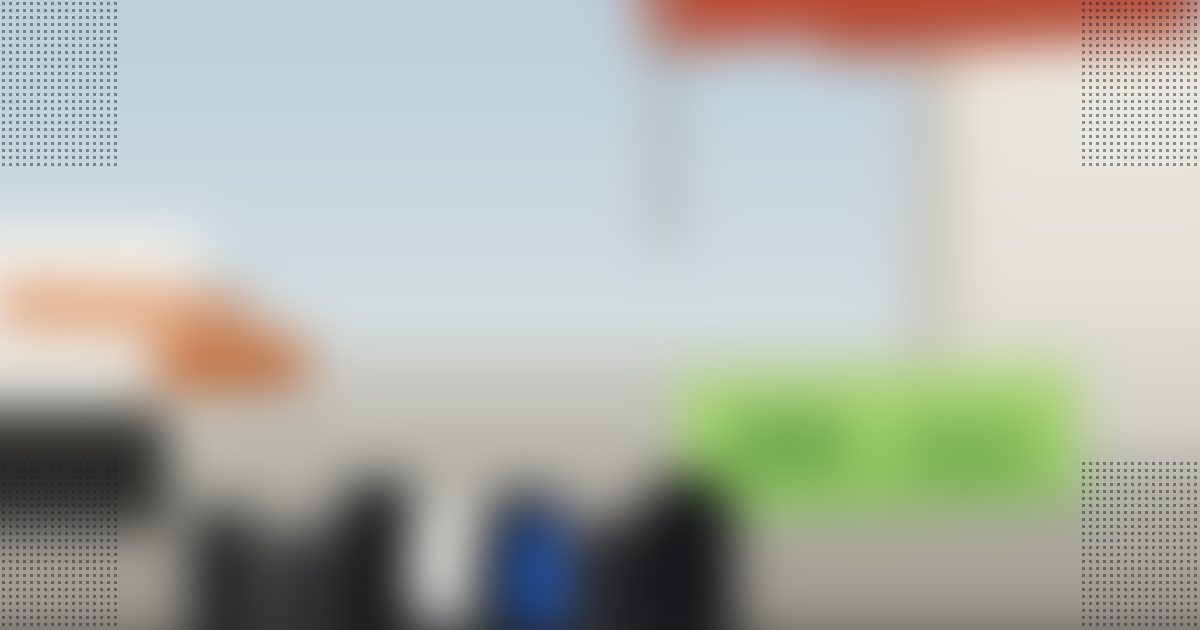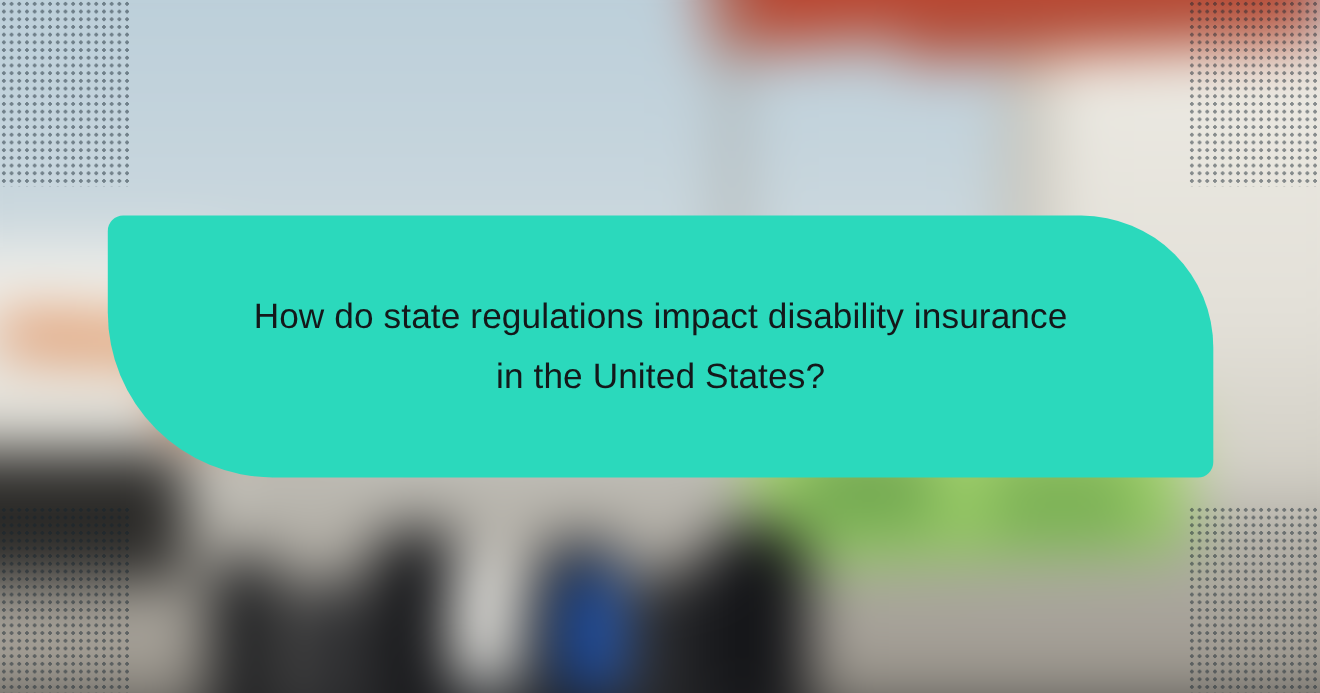--- a/index.html
+++ b/index.html
@@ -234,17 +234,14 @@
       <div class="person p7"></div>
       <div class="dark-bottom"></div>
     </div>
   </div>
 
   <div class="dots dots-tl"></div>
   <div class="dots dots-bl"></div>
   <div class="dots dots-tr"></div>
   <div class="dots dots-br"></div>
 
-  <div class="card">
-    <div class="card-text">How do state regulations impact disability insurance in the United States?</div>
-  </div>
 
 </div>
 
 </body></html>

